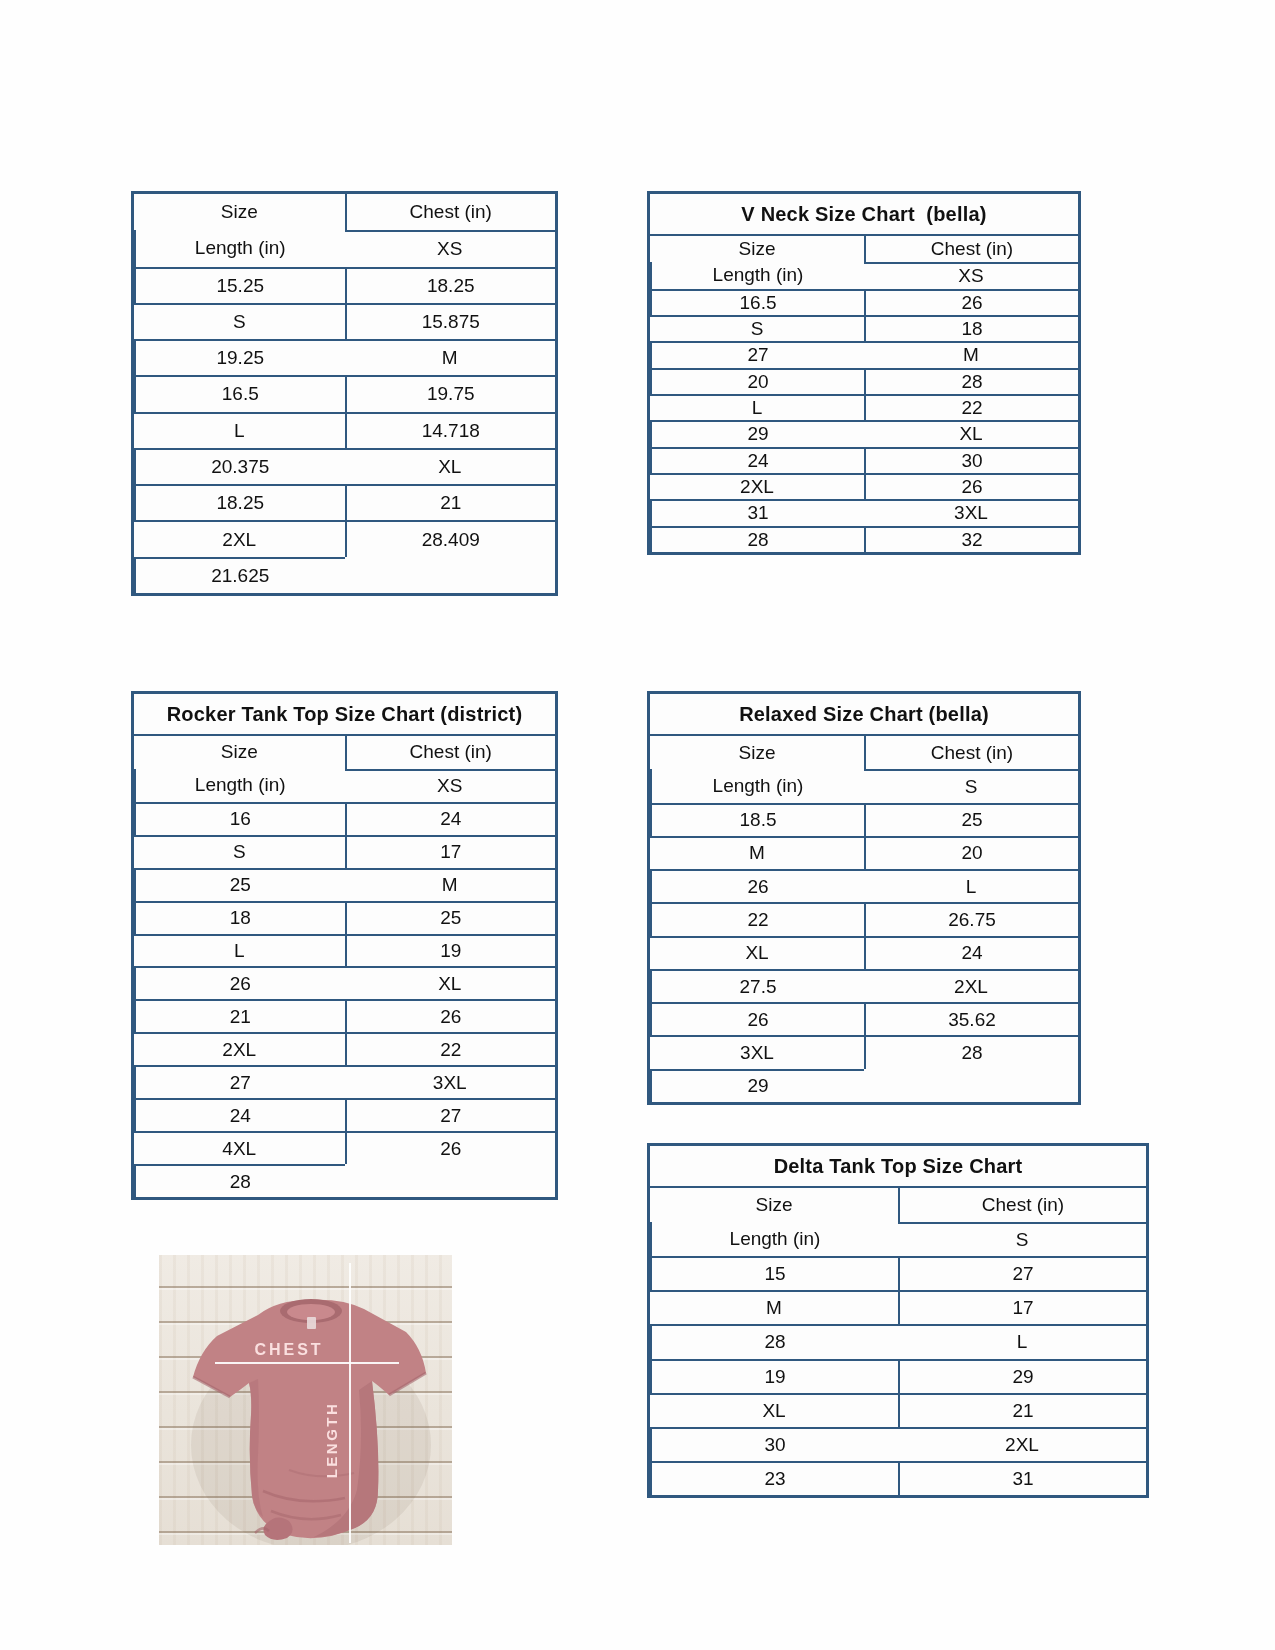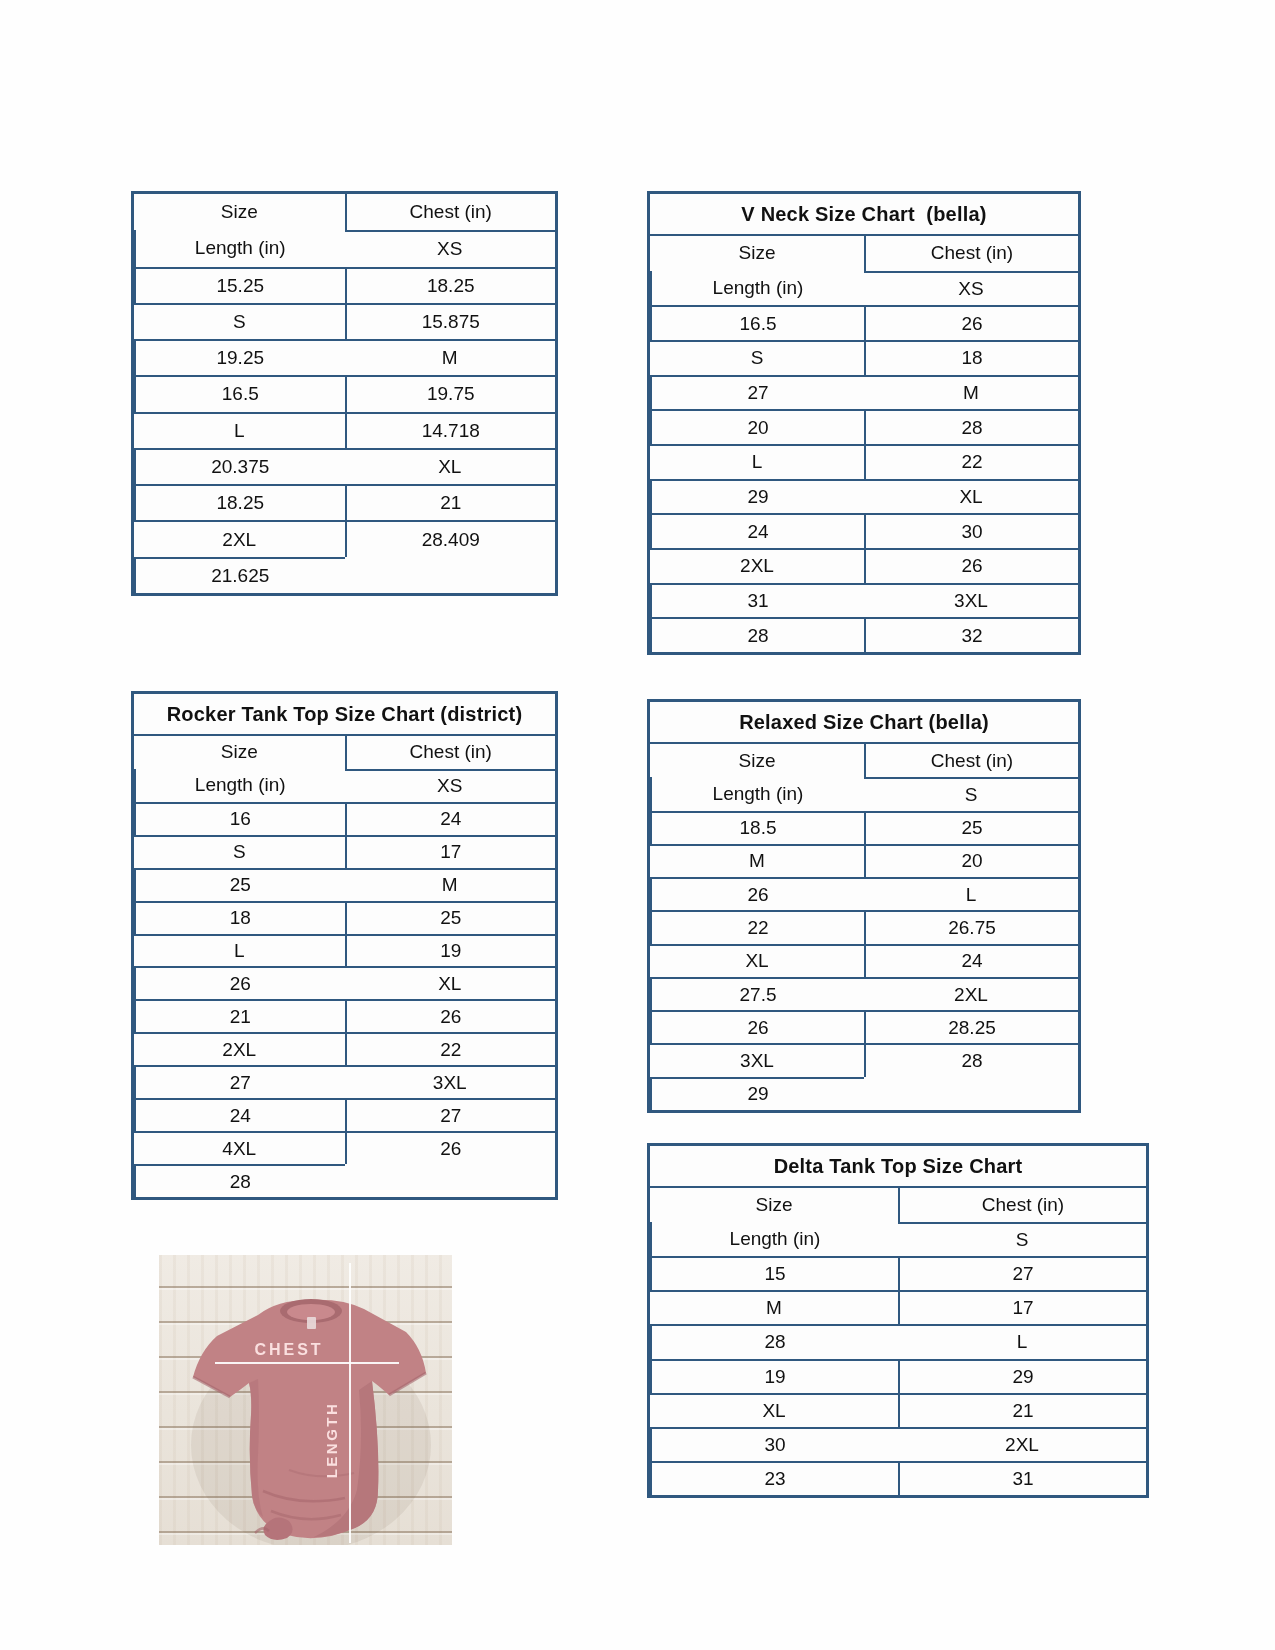--- a/index.html
+++ b/index.html
@@ -101,21 +101,21 @@
         <div class="t-cell col2">20.375</div>
         <div class="t-cell col0">XL</div>
         <div class="t-cell col1">18.25</div>
         <div class="t-cell col2">21</div>
         <div class="t-cell col0">2XL</div>
         <div class="t-cell col1">28.409</div>
         <div class="t-cell col2">21.625</div>
       </div>
   </div>
 
-  <div class="size-table" style="left:647px; top:191px; width:434px; height:464px;">
+  <div class="size-table" style="left:647px; top:191px; width:434px; height:364px;">
     <div class="t-title">V Neck Size Chart  (bella)</div>
     <div class="t-grid">
         <div class="t-cell col0 hrow">Size</div>
         <div class="t-cell col1 hrow">Chest (in)</div>
         <div class="t-cell col2 hrow">Length (in)</div>
         <div class="t-cell col0">XS</div>
         <div class="t-cell col1">16.5</div>
         <div class="t-cell col2">26</div>
         <div class="t-cell col0">S</div>
         <div class="t-cell col1">18</div>
@@ -164,41 +164,41 @@
         <div class="t-cell col2">27</div>
         <div class="t-cell col0">3XL</div>
         <div class="t-cell col1">24</div>
         <div class="t-cell col2">27</div>
         <div class="t-cell col0">4XL</div>
         <div class="t-cell col1">26</div>
         <div class="t-cell col2">28</div>
       </div>
   </div>
 
-  <div class="size-table" style="left:647px; top:691px; width:434px; height:414px;margin-top:8px;">
+  <div class="size-table" style="left:647px; top:691px; width:434px; height:414px;">
     <div class="t-title">Relaxed Size Chart (bella)</div>
     <div class="t-grid">
         <div class="t-cell col0 hrow">Size</div>
         <div class="t-cell col1 hrow">Chest (in)</div>
         <div class="t-cell col2 hrow">Length (in)</div>
         <div class="t-cell col0">S</div>
         <div class="t-cell col1">18.5</div>
         <div class="t-cell col2">25</div>
         <div class="t-cell col0">M</div>
         <div class="t-cell col1">20</div>
         <div class="t-cell col2">26</div>
         <div class="t-cell col0">L</div>
         <div class="t-cell col1">22</div>
         <div class="t-cell col2">26.75</div>
         <div class="t-cell col0">XL</div>
         <div class="t-cell col1">24</div>
         <div class="t-cell col2">27.5</div>
         <div class="t-cell col0">2XL</div>
         <div class="t-cell col1">26</div>
-        <div class="t-cell col2">28.25</div>
+        <div class="t-cell col2">35.62</div>
         <div class="t-cell col0">3XL</div>
         <div class="t-cell col1">28</div>
         <div class="t-cell col2">29</div>
       </div>
   </div>
 
   <div class="size-table" style="left:647px; top:1143px; width:502px; height:355px;">
     <div class="t-title">Delta Tank Top Size Chart</div>
     <div class="t-grid">
         <div class="t-cell col0 hrow">Size</div>

